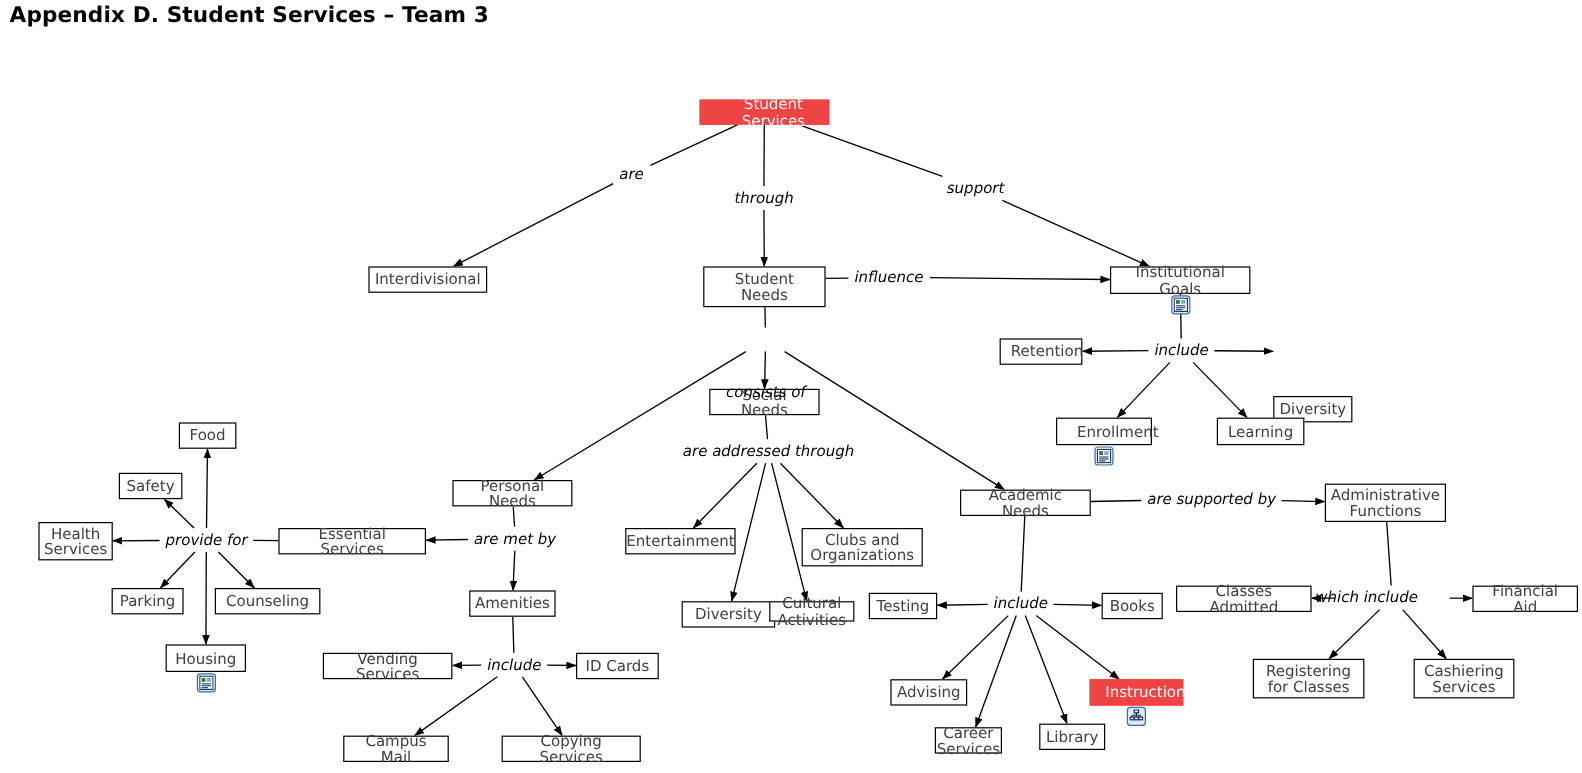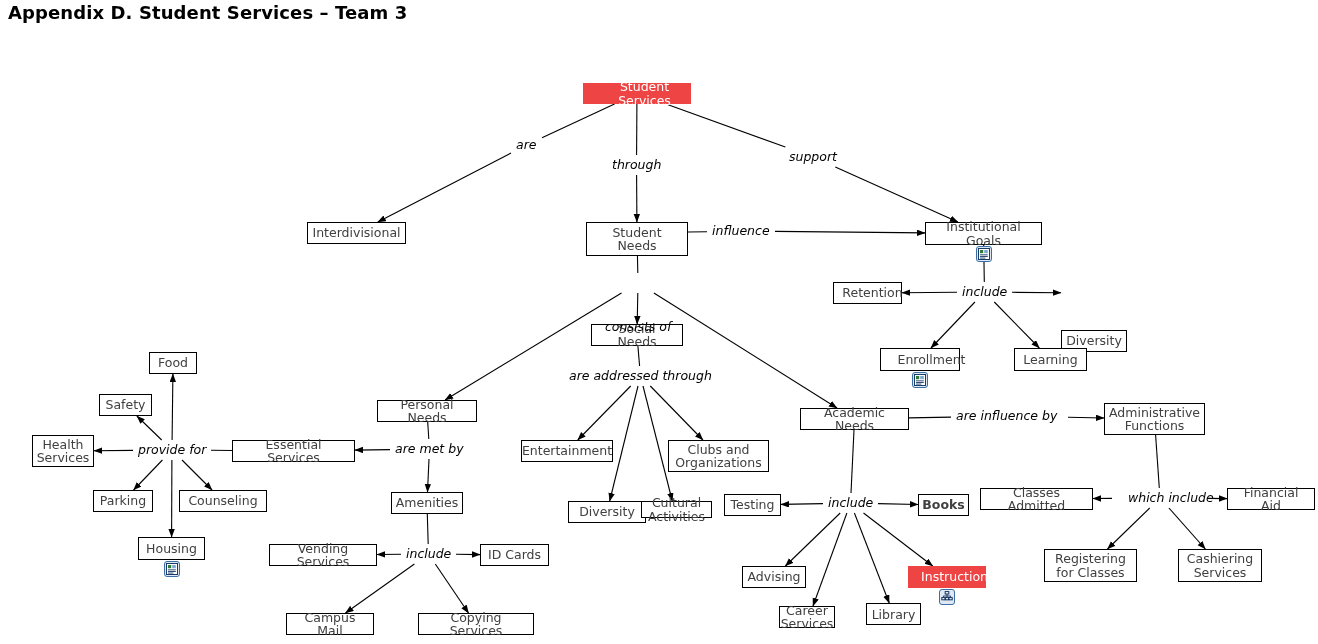--- a/index.html
+++ b/index.html
@@ -209,25 +209,25 @@
       <div class="node" style="left: 480px; top: 544px; width: 69px; height: 22px;"><span>ID Cards</span></div>
       <div class="node" style="left: 286px; top: 613px; width: 88px; height: 22px;"><span>Campus Mail</span></div>
       <div class="node" style="left: 418px; top: 613px; width: 116px; height: 22px;"><span>Copying Services</span></div>
       <div class="node" style="left: 521px; top: 440px; width: 92px; height: 22px;"><span>Entertainment</span></div>
       <div class="node" style="left: 668px; top: 440px; width: 101px; height: 32px;"><span>Clubs and
 Organizations</span></div>
       <div class="node" style="left: 568px; top: 501px; width: 78px; height: 22px;"><span>Diversity</span></div>
       <div class="node" style="left: 641px; top: 501px; width: 71px; height: 17px;"><span>Cultural
 Activities</span></div>
       <div class="node" style="left: 724px; top: 494px; width: 57px; height: 22px;"><span>Testing</span></div>
-      <div class="node" style="left: 918px; top: 494px; width: 51px; height: 22px; font-weight: bold;"><span>Books</span></div>
+      <div class="node" style="left: 918px; top: 494px; width: 51px; height: 22px;"><span>Books</span></div>
       <div class="node" style="left: 742px; top: 566px; width: 64px; height: 22px;"><span>Advising</span></div>
       <div class="node" style="left: 779px; top: 606px; width: 56px; height: 22px;"><span>Career
 Services</span></div>
-      <div class="node" style="left: 866px; top: 603px; width: 55px; height: 22px; align-items: flex-end;"><span>Library</span></div>
+      <div class="node" style="left: 866px; top: 603px; width: 55px; height: 22px;"><span>Library</span></div>
       <div class="node highlight" style="left: 908px; top: 566px; width: 78px; height: 22px;"><span>Instruction</span></div>
       <div class="badge" style="left: 939px; top: 589px;">
         <svg width="12" height="12" viewBox="0 0 12 12">
           <rect x="4.2" y="0.6" width="3.6" height="2.4" fill="#ffffff" stroke="#12305c"></rect>
           <path d="M6,3 L6,5 M2.4,5 L9.6,5 M2.4,5 L2.4,6.6 M6,5 L6,6.6 M9.6,5 L9.6,6.6" stroke="#12305c" fill="none" stroke-width="0.9"></path>
           <rect x="0.8" y="6.6" width="3.2" height="2.2" fill="#ffffff" stroke="#12305c"></rect>
           <rect x="4.4" y="6.6" width="3.2" height="2.2" fill="#ffffff" stroke="#12305c"></rect>
           <rect x="8.0" y="6.6" width="3.2" height="2.2" fill="#ffffff" stroke="#12305c"></rect>
         </svg>
       </div>
@@ -243,16 +243,16 @@
       <div class="link-label" style="left: 612px; top: 158px;">through</div>
       <div class="link-label" style="left: 789px; top: 150px;">support</div>
       <div class="link-label" style="left: 712px; top: 224px;">influence</div>
       <div class="link-label" style="left: 605px; top: 276px; margin-top: 44px;">consists of</div>
       <div class="link-label" style="left: 962px; top: 285px;">include</div>
       <div class="link-label" style="left: 569px; top: 369px;">are addressed through</div>
       <div class="link-label" style="left: 138px; top: 443px;">provide for</div>
       <div class="link-label" style="left: 395px; top: 442px;">are met by</div>
       <div class="link-label" style="left: 406px; top: 547px;">include</div>
       <div class="link-label" style="left: 828px; top: 496px;">include</div>
-      <div class="link-label" style="left: 956px; top: 409px;">are influence by</div>
-      <div class="link-label" style="left: 1128px; top: 491px; text-align: right;">which include</div>
+      <div class="link-label" style="left: 956px; top: 409px;">are supported by</div>
+      <div class="link-label" style="left: 1096px; top: 491px; text-align: right;">which include</div>
     </div>
 </div>
 
 </body></html>

